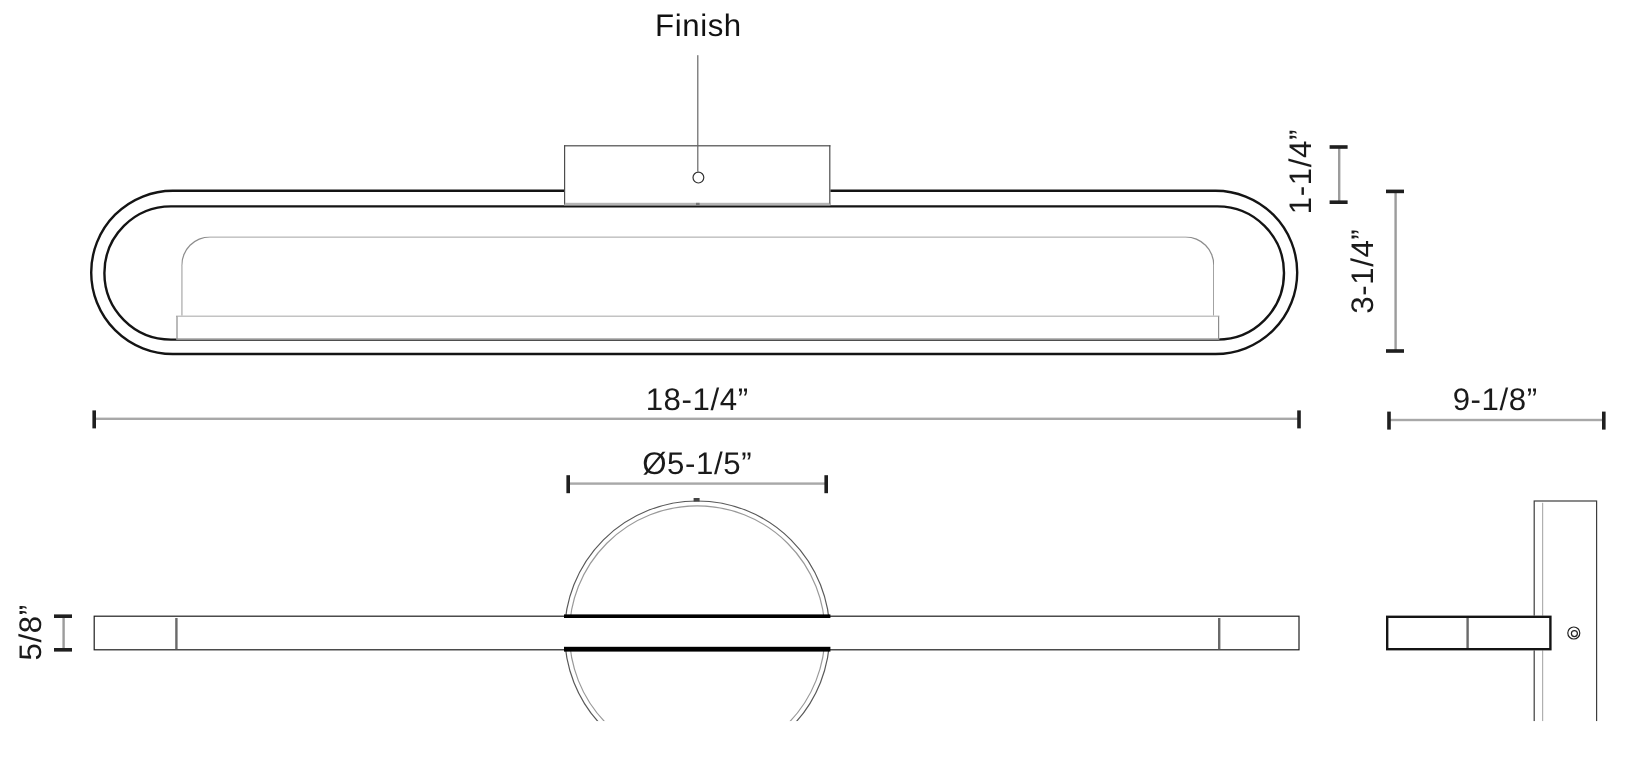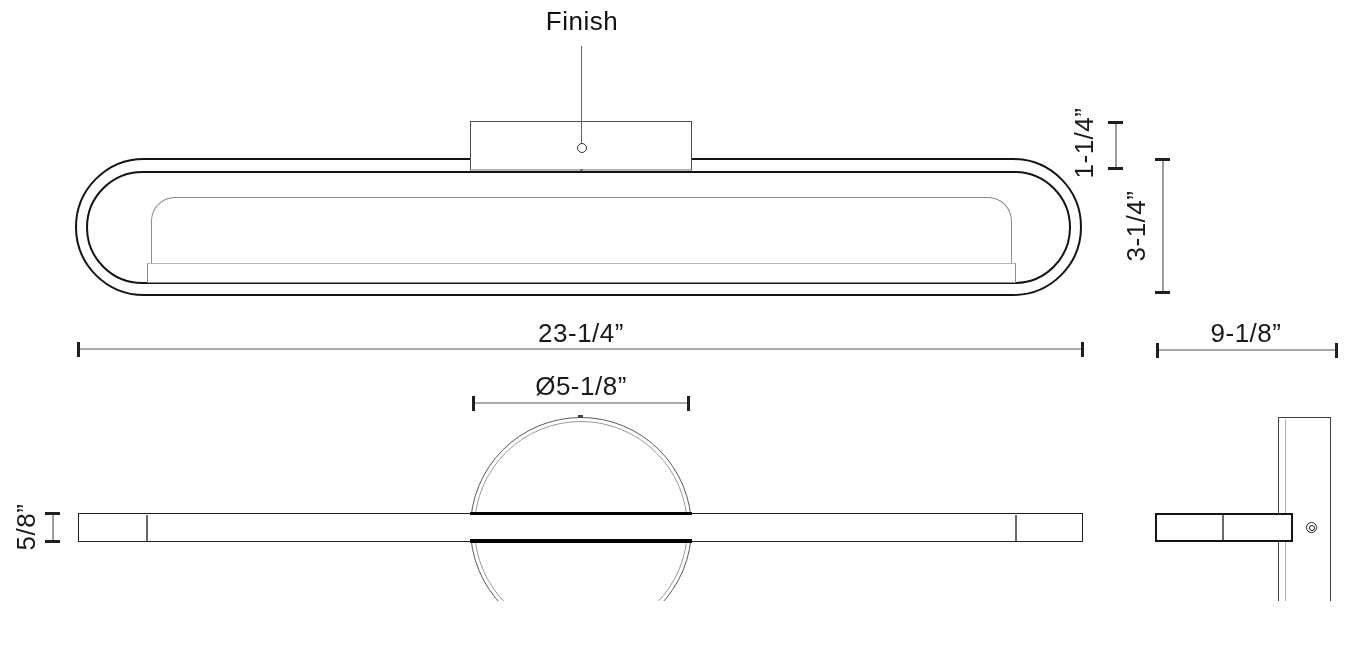--- a/index.html
+++ b/index.html
@@ -122,35 +122,35 @@
   </div>
 
   <div>
     <div class="dimline-v" style="left:1162px; top:160px; height:133px;"></div>
     <div class="tick-h" style="left:1155px; top:158px;"></div>
     <div class="tick-h" style="left:1155px; top:291px;"></div>
     <div class="dim-text vtext" style="left:1136px; top:226px;">3-1/4”</div>
   </div>
 
   <div>
-    <div class="dim-text htext" style="left:581px; top:318px;">23-1/4”</div>
+    <div class="dim-text htext" style="left:581px; top:318px;">18-1/4”</div>
     <div class="dimline-h" style="left:79px; top:348px; width:1004px;"></div>
     <div class="tick-v" style="left:77px; top:342px;"></div>
     <div class="tick-v" style="left:1081px; top:342px;"></div>
   </div>
 
   <div>
     <div class="dim-text htext" style="left:1246px; top:318px;">9-1/8”</div>
     <div class="dimline-h" style="left:1157px; top:349px; width:180px;"></div>
     <div class="tick-v" style="left:1156px; top:343px;"></div>
     <div class="tick-v" style="left:1335px; top:343px;"></div>
   </div>
 
   <div>
-    <div class="dim-text htext" style="left:581px; top:371px;">Ø5-1/8”</div>
+    <div class="dim-text htext" style="left:581px; top:371px;">Ø5-1/5”</div>
     <div class="dimline-h" style="left:474px; top:402px; width:214px; height:1.5px;"></div>
     <div class="tick-v" style="left:472px; top:396px;"></div>
     <div class="tick-v" style="left:687px; top:396px;"></div>
 
     <div class="canopy-outer"></div>
     <div class="canopy-inner"></div>
     <div class="canopy-tick"></div>
 
     <div class="plan-bar"></div>
     <div class="plan-bar-edge-top"></div>

